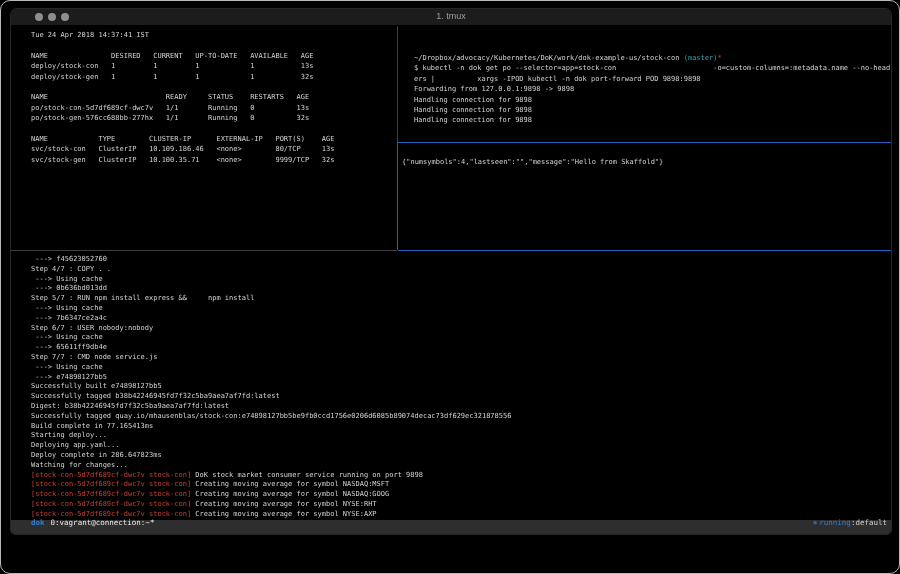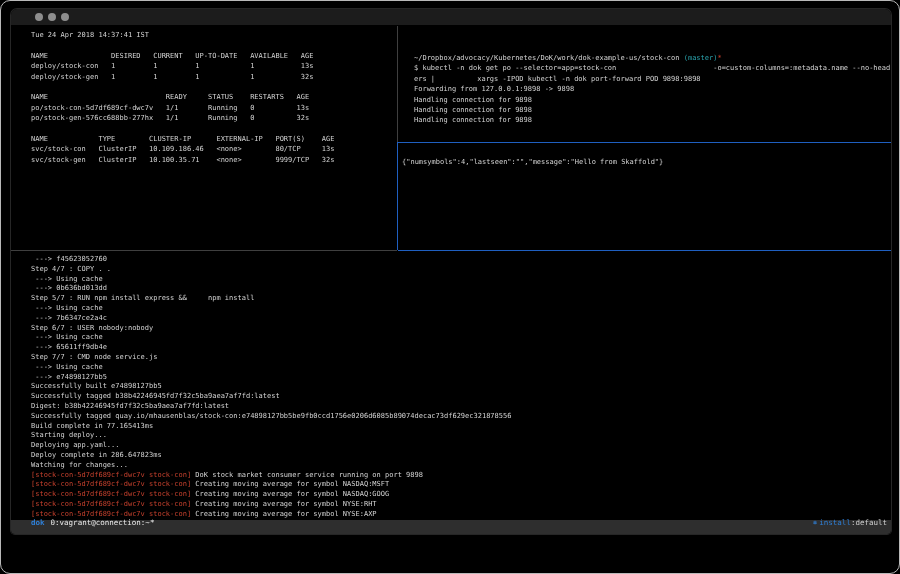--- a/index.html
+++ b/index.html
@@ -37,20 +37,21 @@
 <body>
 
 <div class="frame">
   <div class="window">
     <div class="titlebar">
       <div class="traffic-lights">
         <span class="tl"></span>
         <span class="tl"></span>
         <span class="tl"></span>
       </div>
+      <div class="title">1. tmux</div>
     </div>
     <div class="term">
 
       <div class="pane pane-top-left"><div class="tline">Tue 24 Apr 2018 14:37:41 IST</div><div class="tline">&nbsp;</div><div class="tline">NAME               DESIRED   CURRENT   UP-TO-DATE   AVAILABLE   AGE</div><div class="tline">deploy/stock-con   1         1         1            1           13s</div><div class="tline">deploy/stock-gen   1         1         1            1           32s</div><div class="tline">&nbsp;</div><div class="tline">NAME                            READY     STATUS    RESTARTS   AGE</div><div class="tline">po/stock-con-5d7df689cf-dwc7v   1/1       Running   0          13s</div><div class="tline">po/stock-gen-576cc688bb-277hx   1/1       Running   0          32s</div><div class="tline">&nbsp;</div><div class="tline">NAME            TYPE        CLUSTER-IP      EXTERNAL-IP   PORT(S)    AGE</div><div class="tline">svc/stock-con   ClusterIP   10.109.186.46   &lt;none&gt;        80/TCP     13s</div><div class="tline">svc/stock-gen   ClusterIP   10.100.35.71    &lt;none&gt;        9999/TCP   32s</div></div>
 
       <div class="divider v-div-gray"></div>
       <div class="divider v-div-blue"></div>
       <div class="divider h-div-blue-mid"></div>
 
       <div class="pane pane-top-right-upper"><div class="tline"><span>~/Dropbox/advocacy/Kubernetes/DoK/work/dok-example-us/stock-con </span><span class="c-cyan">(master)</span><span class="c-red">*</span></div><div class="tline">$ kubectl -n dok get po --selector=app=stock-con                       -o=custom-columns=:metadata.name --no-head</div><div class="tline">ers |          xargs -IPOD kubectl -n dok port-forward POD 9898:9898</div><div class="tline">Forwarding from 127.0.0.1:9898 -&gt; 9898</div><div class="tline">Handling connection for 9898</div><div class="tline">Handling connection for 9898</div><div class="tline">Handling connection for 9898</div></div>
@@ -60,20 +61,20 @@
       <div class="divider h-div-gray"></div>
       <div class="divider h-div-blue"></div>
 
       <div class="pane pane-bottom"><div class="tline"> ---&gt; f45623052760</div><div class="tline">Step 4/7 : COPY . .</div><div class="tline"> ---&gt; Using cache</div><div class="tline"> ---&gt; 0b636bd013dd</div><div class="tline">Step 5/7 : RUN npm install express &amp;&amp;     npm install</div><div class="tline"> ---&gt; Using cache</div><div class="tline"> ---&gt; 7b6347ce2a4c</div><div class="tline">Step 6/7 : USER nobody:nobody</div><div class="tline"> ---&gt; Using cache</div><div class="tline"> ---&gt; 65611ff9db4e</div><div class="tline">Step 7/7 : CMD node service.js</div><div class="tline"> ---&gt; Using cache</div><div class="tline"> ---&gt; e74898127bb5</div><div class="tline">Successfully built e74898127bb5</div><div class="tline">Successfully tagged b38b42246945fd7f32c5ba9aea7af7fd:latest</div><div class="tline">Digest: b38b42246945fd7f32c5ba9aea7af7fd:latest</div><div class="tline">Successfully tagged quay.io/mhausenblas/stock-con:e74898127bb5be9fb0ccd1756e0206d6085b89074decac73df629ec321878556</div><div class="tline">Build complete in 77.165413ms</div><div class="tline">Starting deploy...</div><div class="tline">Deploying app.yaml...</div><div class="tline">Deploy complete in 286.647823ms</div><div class="tline">Watching for changes...</div><div class="tline"><span class="c-red">[stock-con-5d7df689cf-dwc7v stock-con]</span><span> DoK stock market consumer service running on port 9898</span></div><div class="tline"><span class="c-red">[stock-con-5d7df689cf-dwc7v stock-con]</span><span> Creating moving average for symbol NASDAQ:MSFT</span></div><div class="tline"><span class="c-red">[stock-con-5d7df689cf-dwc7v stock-con]</span><span> Creating moving average for symbol NASDAQ:GOOG</span></div><div class="tline"><span class="c-red">[stock-con-5d7df689cf-dwc7v stock-con]</span><span> Creating moving average for symbol NYSE:RHT</span></div><div class="tline"><span class="c-red">[stock-con-5d7df689cf-dwc7v stock-con]</span><span> Creating moving average for symbol NYSE:AXP</span></div></div>
 
       <div class="statusbar">
         <span class="session">dok</span>
         <span class="win">0:vagrant@connection:~*</span>
         <span class="right">
           <span class="kube-icon">⎈</span>
-          <span class="ctx">install</span>
+          <span class="ctx">running</span>
           <span class="ns">:default</span>
         </span>
       </div>
 
     </div>
   </div>
 </div>
 
 </body></html>

